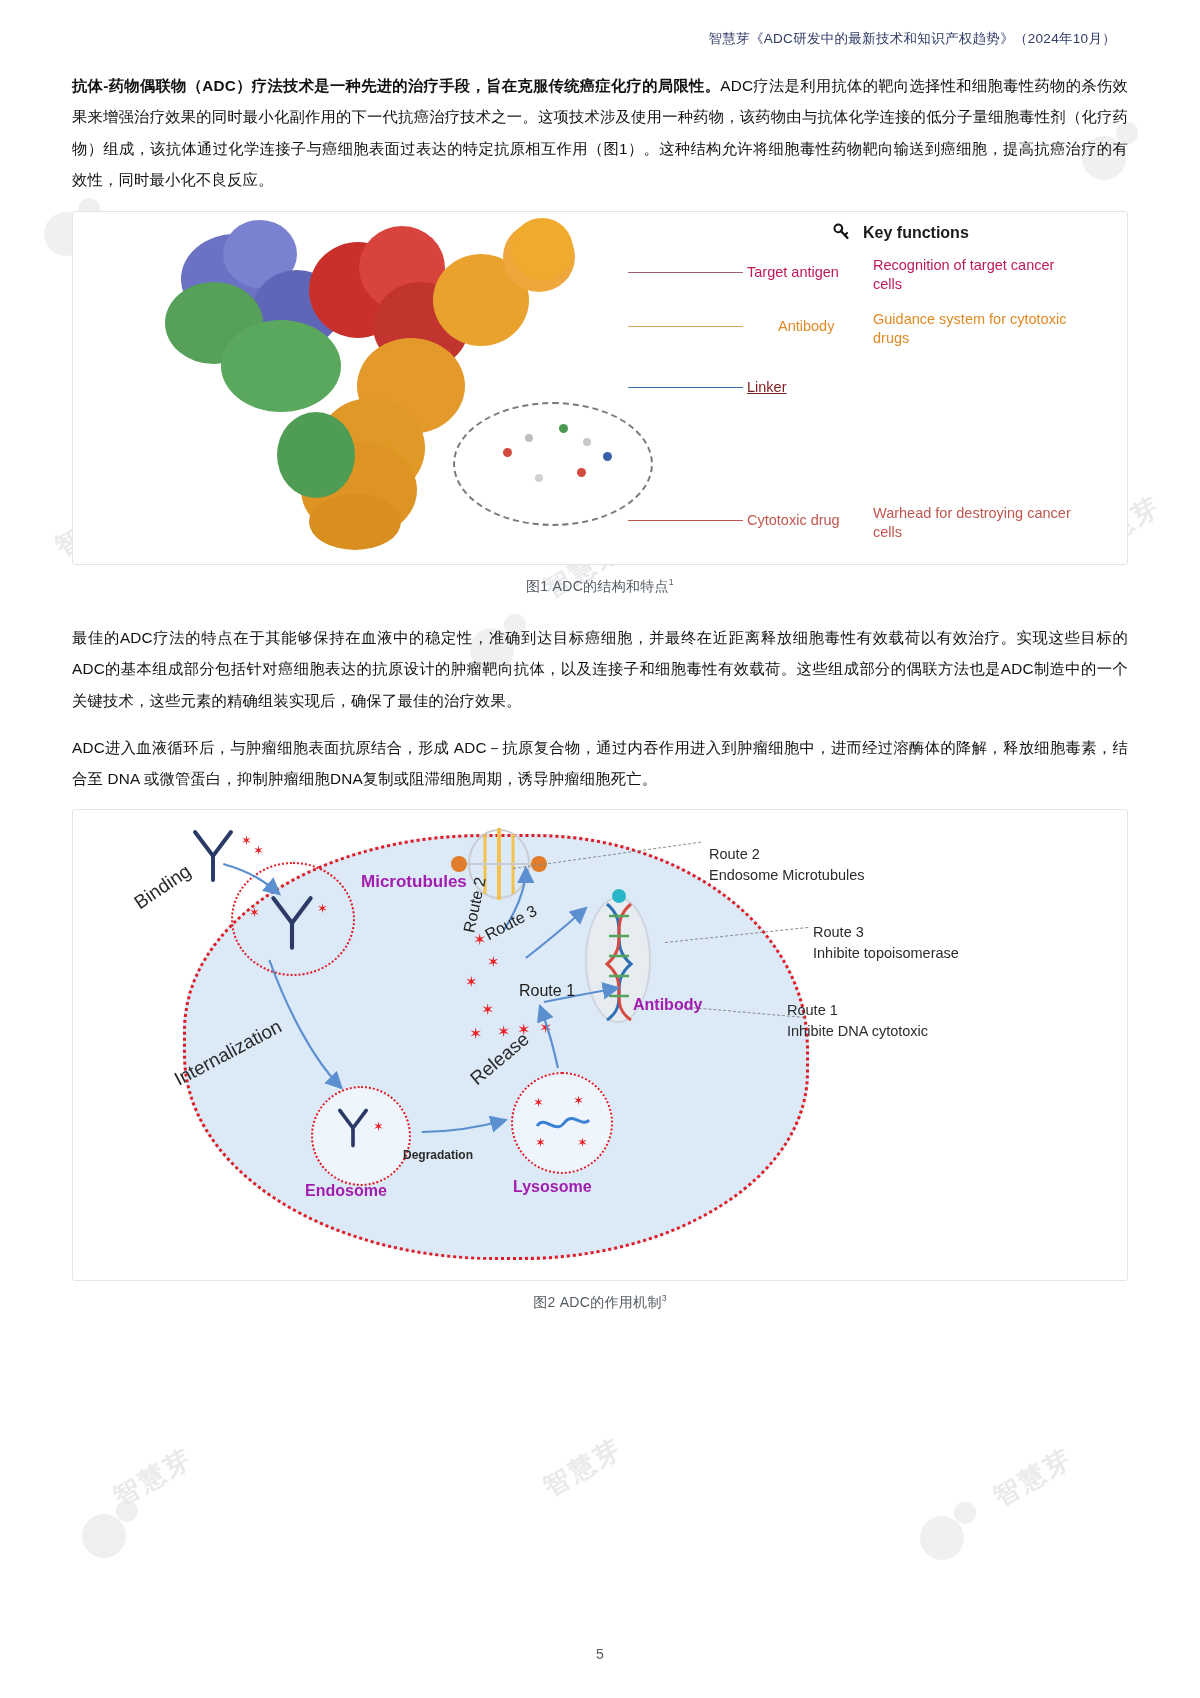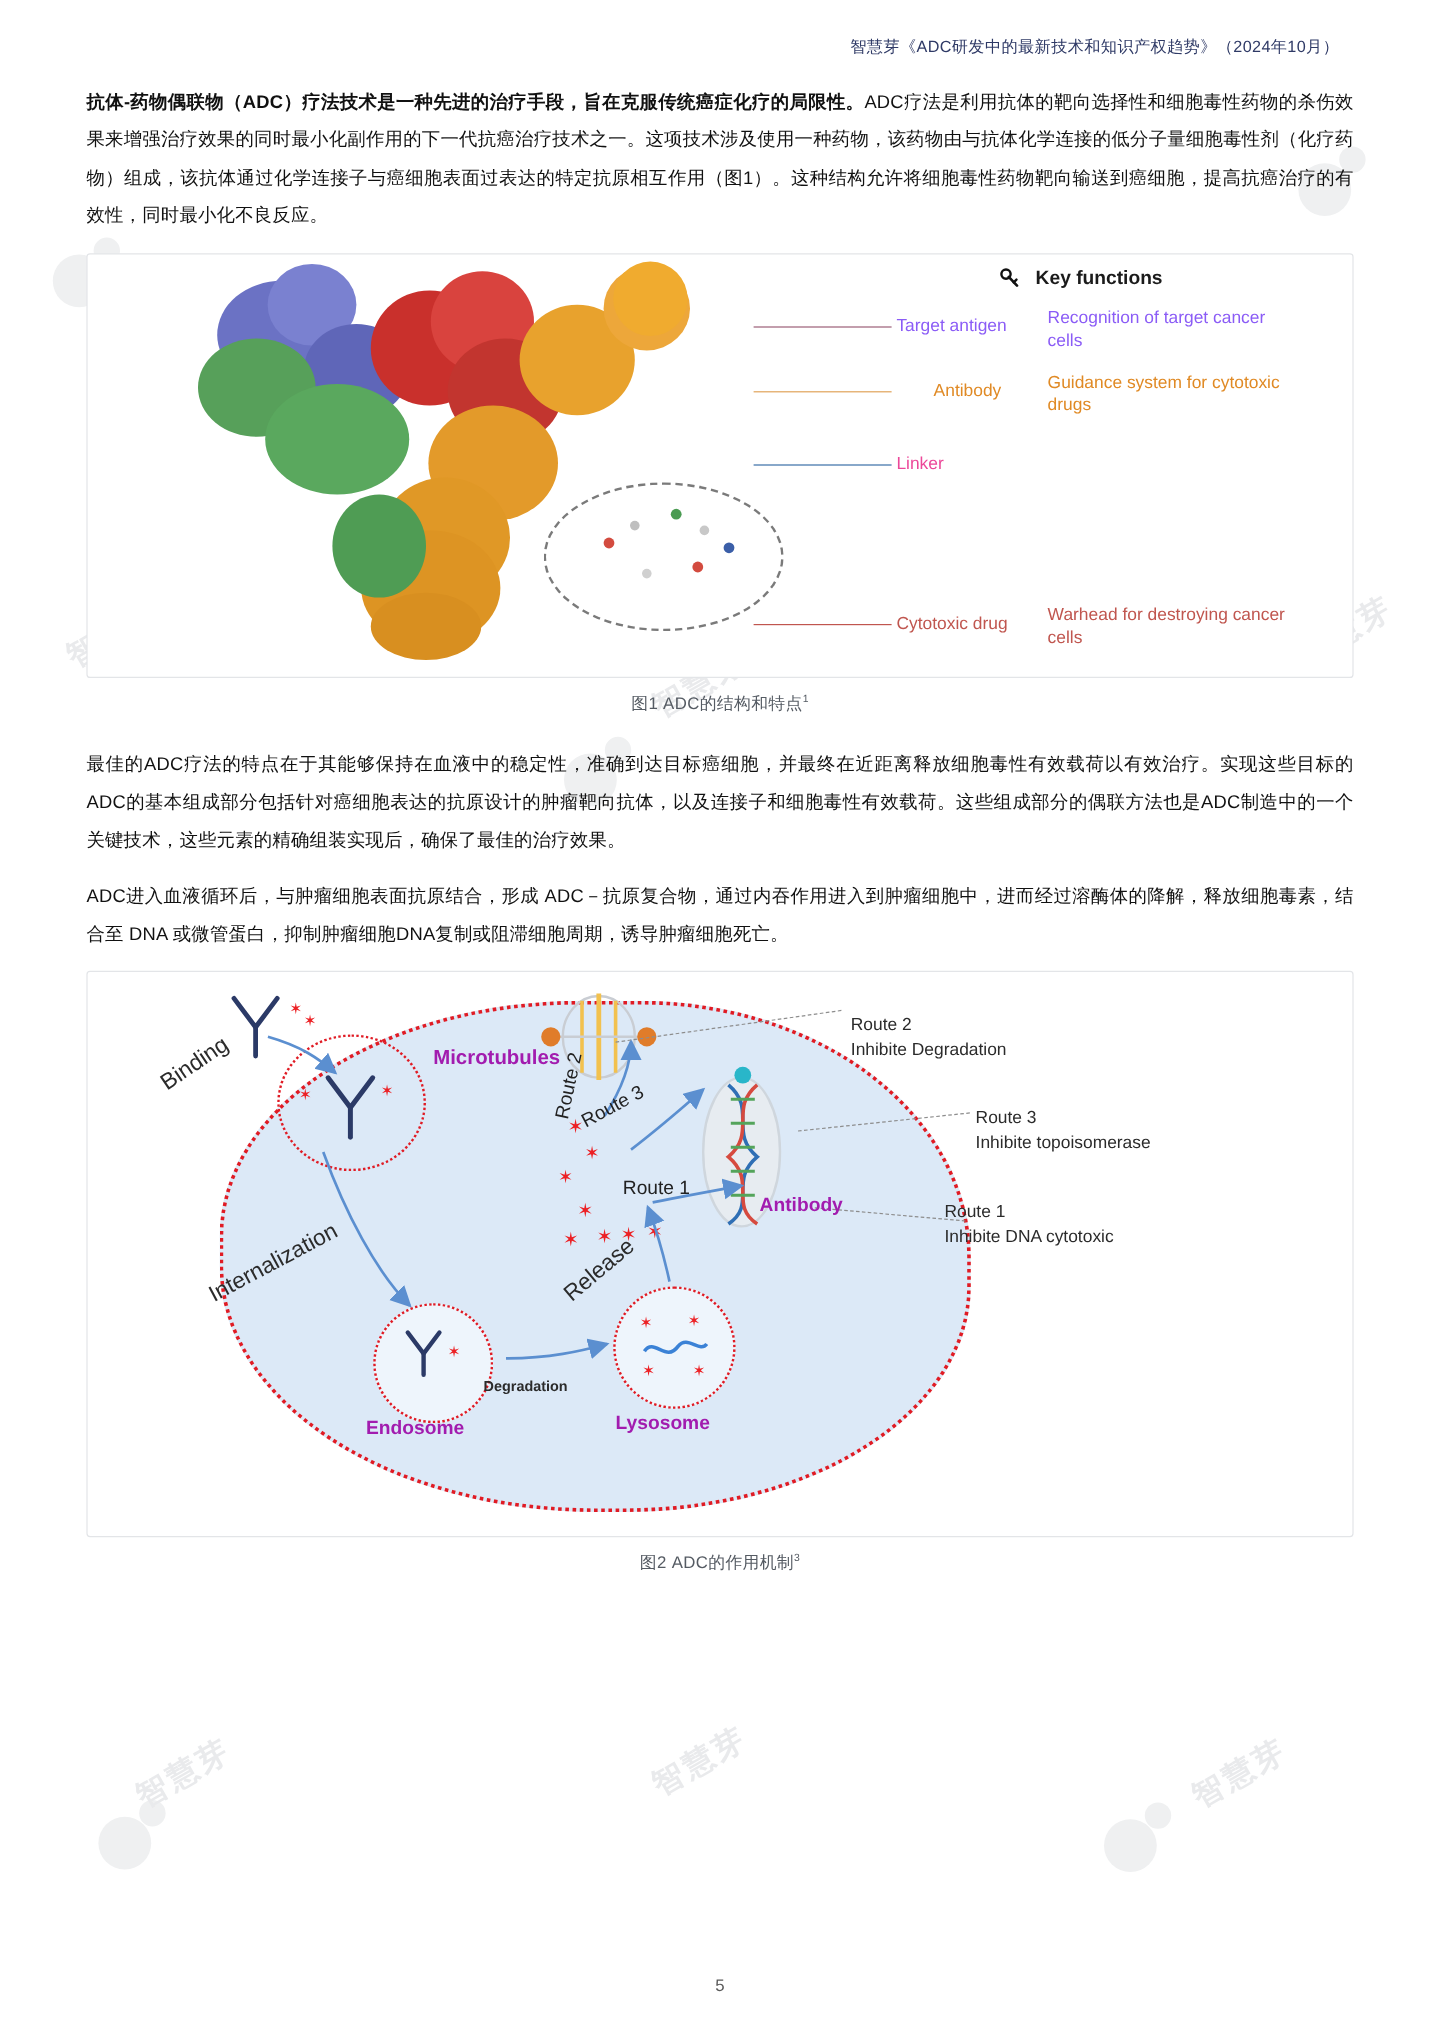--- a/index.html
+++ b/index.html
@@ -156,23 +156,23 @@
     position: absolute;
     font-size: 14.5px;
     white-space: nowrap;
   }
   .leg-desc {
     position: absolute;
     font-size: 14.5px;
     line-height: 1.25;
     width: 205px;
   }
-  .c-antigen { color: #8b5cf6; }
+  .c-antigen { color: #be185d; }
   .c-antibody { color: #e08a25; }
-  .c-linker { color: #ec4899; }
+  .c-linker { color: #7f1d1d; text-decoration: underline; }
   .c-drug { color: #c0564f; }
 
   .lead {
     position: absolute;
     height: 0;
     border-top: 1.6px solid;
   }
 
   
   .blob {
@@ -438,21 +438,21 @@
         <div class="f2-organelle" style="left:232px; top:372px;">Endosome</div>
         <div class="f2-organelle" style="left:440px; top:368px;">Lysosome</div>
         <div class="f2-organelle" style="left:560px; top:186px;">Antibody</div>
 
         <div class="f2-arrowlabel" style="left:374px; top:86px;  transform:rotate(-78deg); font-size:16px;">Route 2</div>
         <div class="f2-arrowlabel" style="left:410px; top:104px; transform:rotate(-28deg); font-size:16px;">Route 3</div>
         <div class="f2-arrowlabel" style="left:446px; top:172px; font-size:16px;">Route 1</div>
 
         <div class="f2-route-out" style="left:636px; top:34px;">
           <div>Route 2</div>
-          <div>Inhibite Degradation</div>
+          <div>Endosome Microtubules</div>
         </div>
         <div class="f2-route-out" style="left:740px; top:112px;">
           <div>Route 3</div>
           <div>Inhibite topoisomerase</div>
         </div>
         <div class="f2-route-out" style="left:714px; top:190px;">
           <div>Route 1</div>
           <div>Inhibite DNA cytotoxic</div>
         </div>
 

